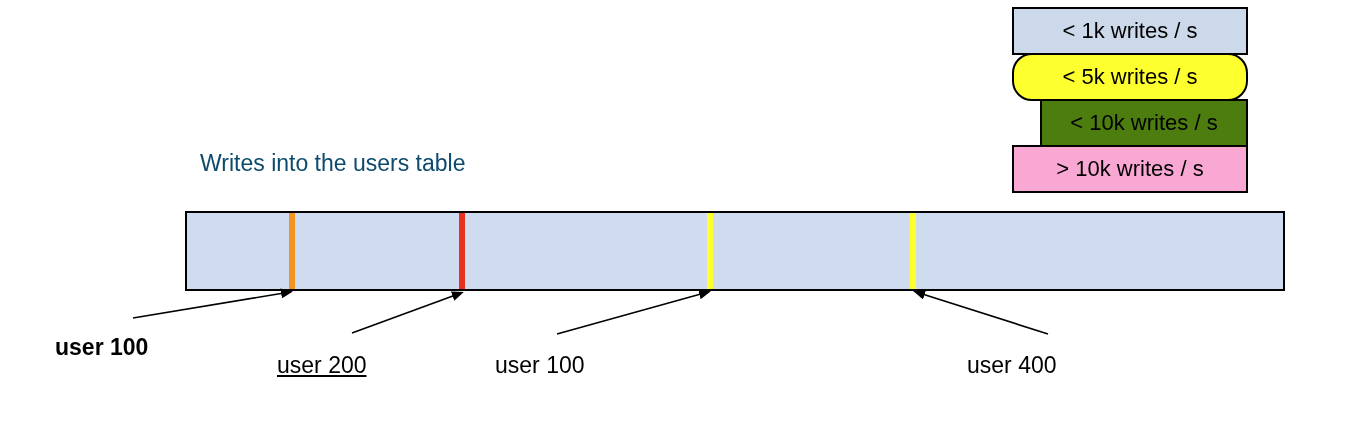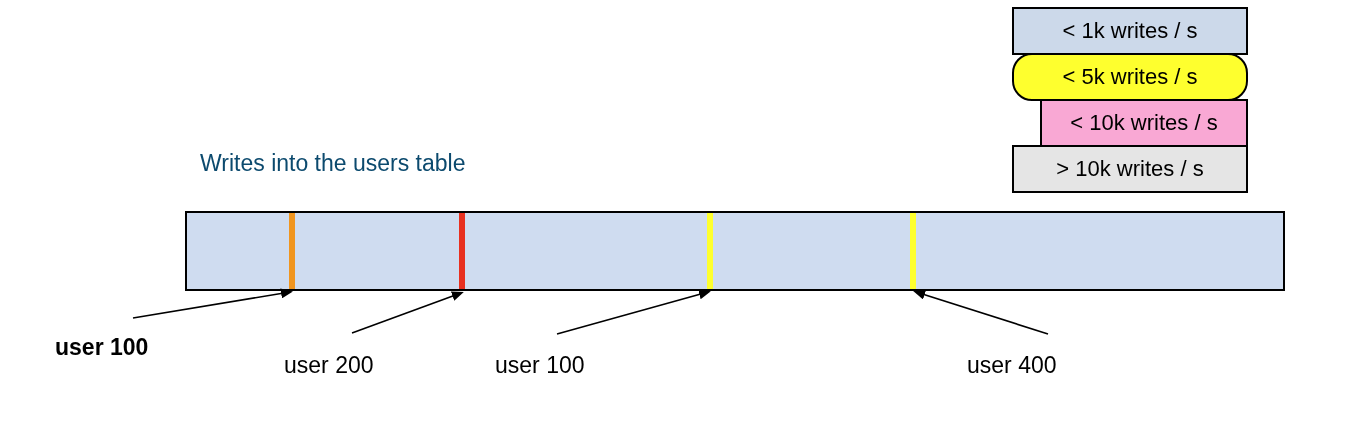--- a/index.html
+++ b/index.html
@@ -42,21 +42,21 @@
   .marker.m2 { left: 272px; }
   .marker.m3 { left: 520px; }
   .marker.m4 { left: 723px; }
   .callout-label {
     position: absolute;
     font-size: 23px;
     color: #000000;
     white-space: nowrap;
   }
   .cl1 { left: 55px;  top: 334px; font-weight: bold; }
-  .cl2 { left: 284px; top: 352px; }
+  .cl2 { left: 277px; top: 352px; text-decoration: underline; }
   .cl3 { left: 495px; top: 352px; }
   .cl4 { left: 967px; top: 352px; }
   .arrows {
     position: absolute;
     left: 0;
     top: 0;
     width: 1350px;
     height: 422px;
     pointer-events: none;
   }
@@ -107,17 +107,17 @@
   </svg>
 
   <div class="callout-label cl1">user 100</div>
   <div class="callout-label cl2">user 200</div>
   <div class="callout-label cl3">user 100</div>
   <div class="callout-label cl4">user 400</div>
 
   <div class="legend">
     <div class="legend-row" style="background-color: rgb(204, 217, 234);">&lt; 1k writes / s</div>
     <div class="legend-row" style="background-color: rgb(254, 255, 46); border-radius: 20px;">&lt; 5k writes / s</div>
-    <div class="legend-row" style="background-color: #f9a8d4; margin-left: 28px;">&lt; 10k writes / s</div>
-    <div class="legend-row" style="background-color: #e5e5e5;">&gt; 10k writes / s</div>
+    <div class="legend-row" style="background-color: #4d7c0f; margin-left: 28px;">&lt; 10k writes / s</div>
+    <div class="legend-row" style="background-color: #f9a8d4;">&gt; 10k writes / s</div>
   </div>
 
 </div>
 
 </body></html>

